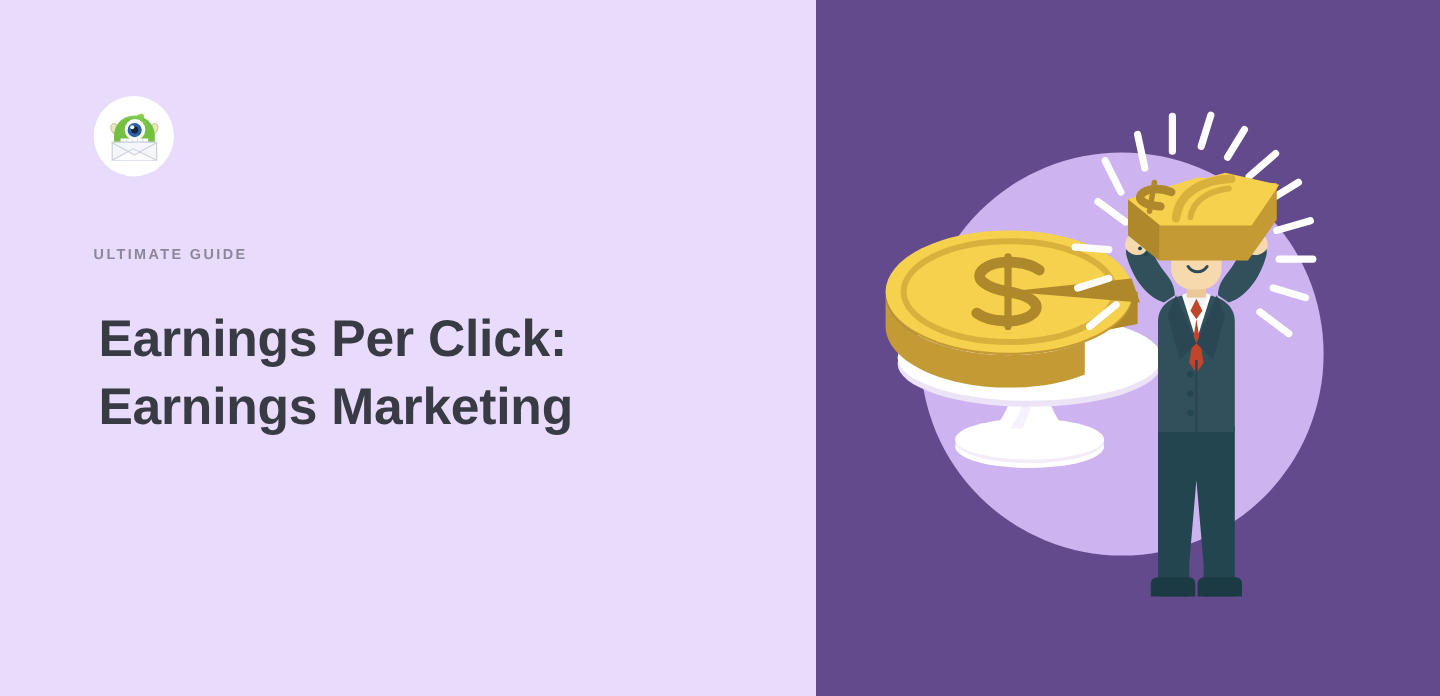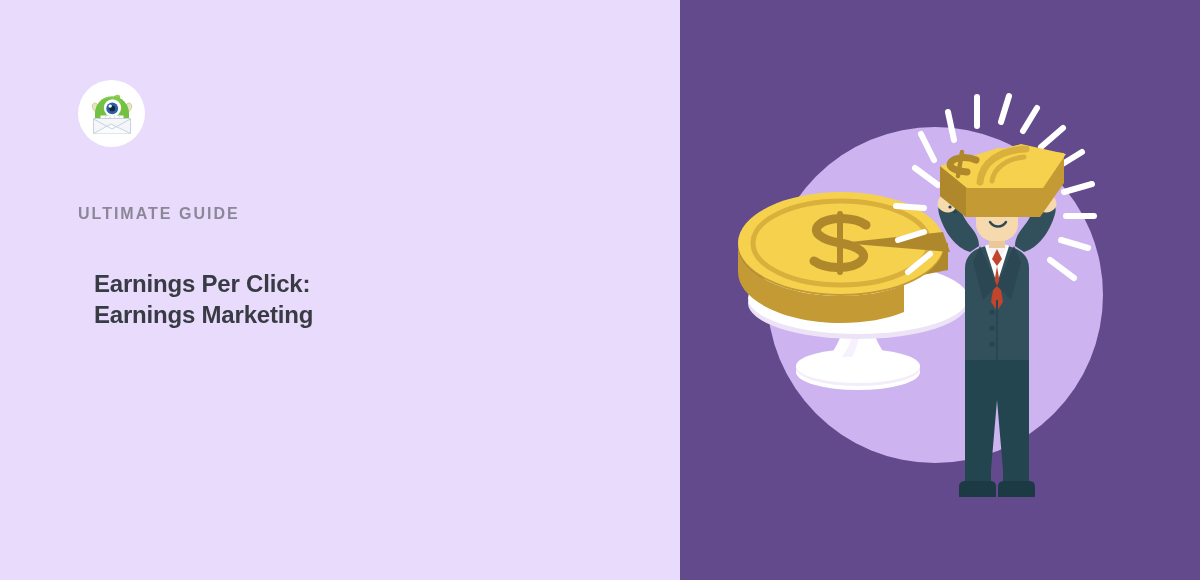--- a/index.html
+++ b/index.html
@@ -43,36 +43,36 @@
     align-items: center;
     justify-content: center;
     overflow: hidden;
   }
   .brand-logo svg { display: block; }
 
   .eyebrow {
     position: absolute;
     left: 78px;
     top: 206px;
-    font-size: 16px;
+    font-size: 12px;
     font-weight: bold;
     letter-spacing: 2.0px;
     color: #8b8798;
     text-transform: uppercase;
     line-height: 1;
     white-space: nowrap;
   }
 
   .headline {
     position: absolute;
     left: 78px;
     top: 252px;
     width: 470px;
-    margin: 16px;
-    font-size: 24px;
+    margin: 4px;
+    font-size: 43px;
     font-weight: bold;
     line-height: 1.30;
     letter-spacing: -0.2px;
     color: #383b44;
   }
   .headline .hl-line { display: block; white-space: nowrap; }
 
   
   .right-panel {
     position: relative;

